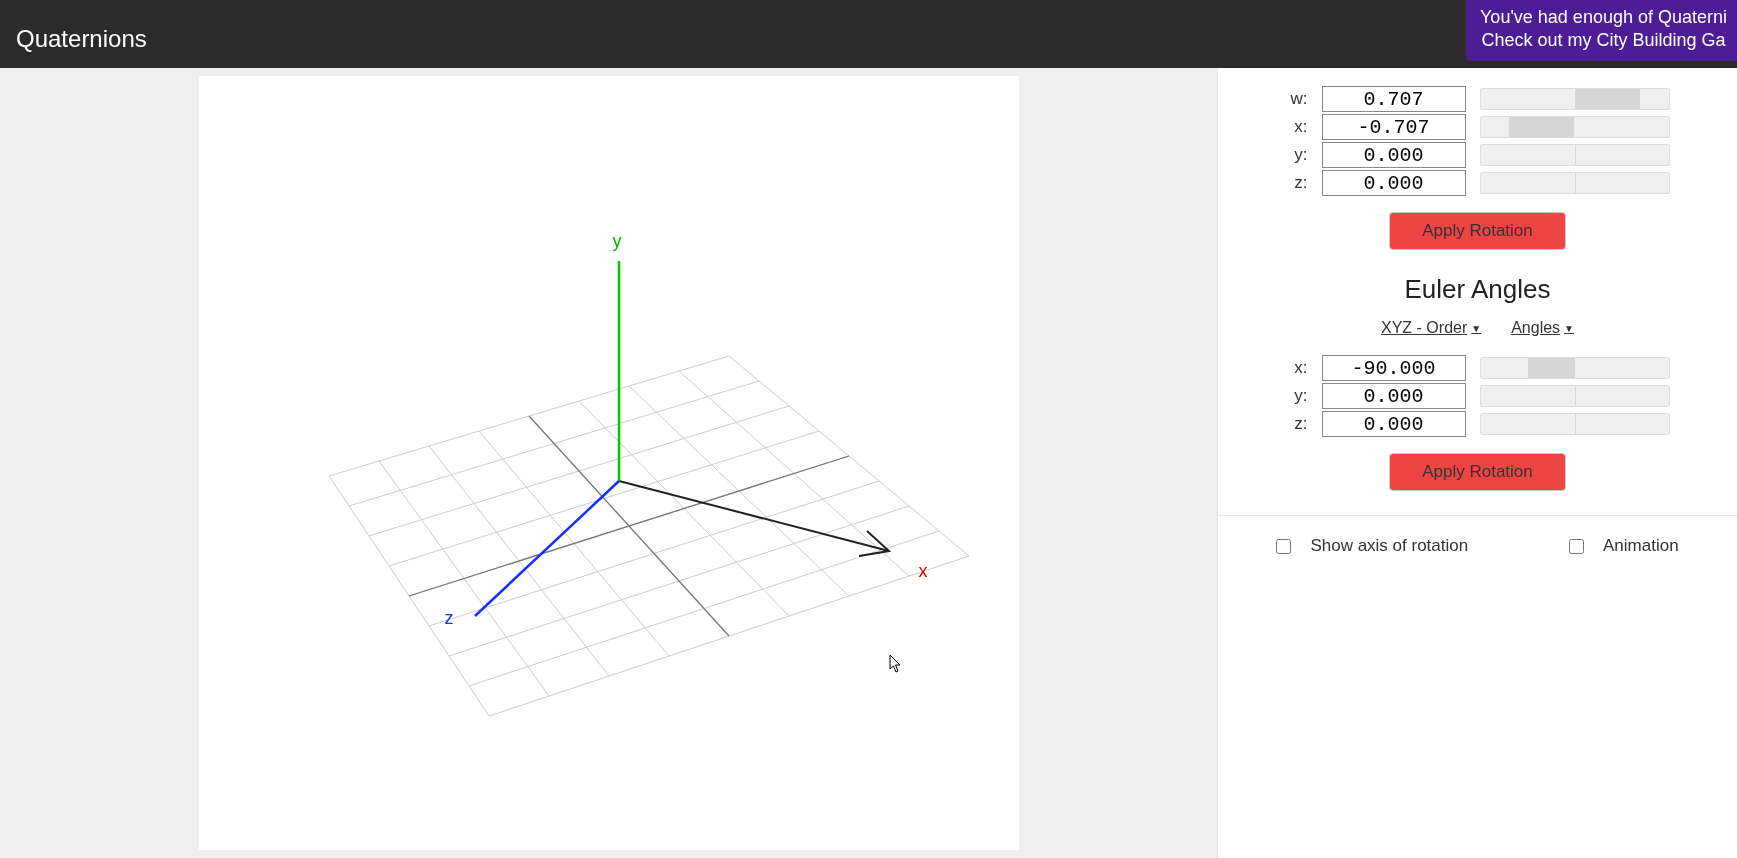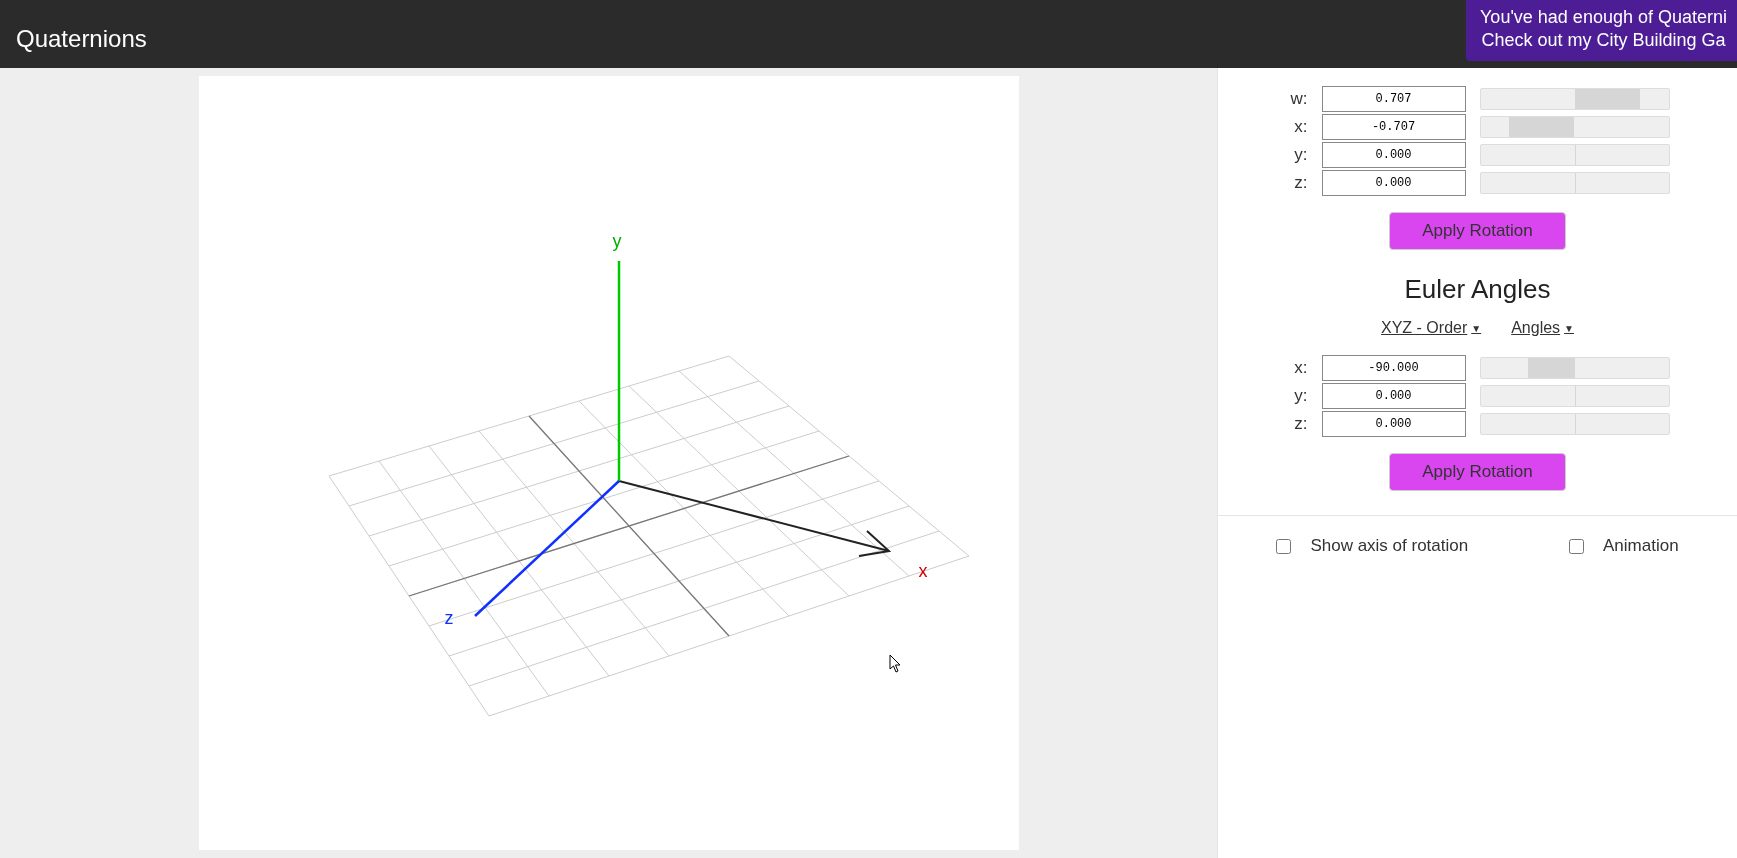--- a/index.html
+++ b/index.html
@@ -75,21 +75,21 @@
     width: 22px;
     text-align: right;
     font-size: 17px;
     color: #333;
   }
   .num {
     width: 144px;
     height: 26px;
     border: 1px solid #888;
     font-family: "Courier New", monospace;
-    font-size: 12px;
+    font-size: 20px;
     text-align: center;
     background: #fff;
   }
   .slider-box {
     position: relative;
     width: 190px;
     height: 22px;
     background: #efefef;
     border: 1px solid #ddd;
     border-radius: 2px;
@@ -98,21 +98,21 @@
     position: absolute;
     top: 0; bottom: 0;
     background: #d6d6d6;
   }
   .apply-btn {
     display: block;
     margin: 16px auto 24px auto;
     padding: 8px 32px;
     font-size: 17px;
     color: #333;
-    background: #d946ef;
+    background: #ef4444;
     border: 1px solid #ccc;
     border-radius: 4px;
     cursor: pointer;
   }
   .dropdown-row {
     display: flex;
     justify-content: center;
     gap: 30px;
     margin-bottom: 18px;
   }

